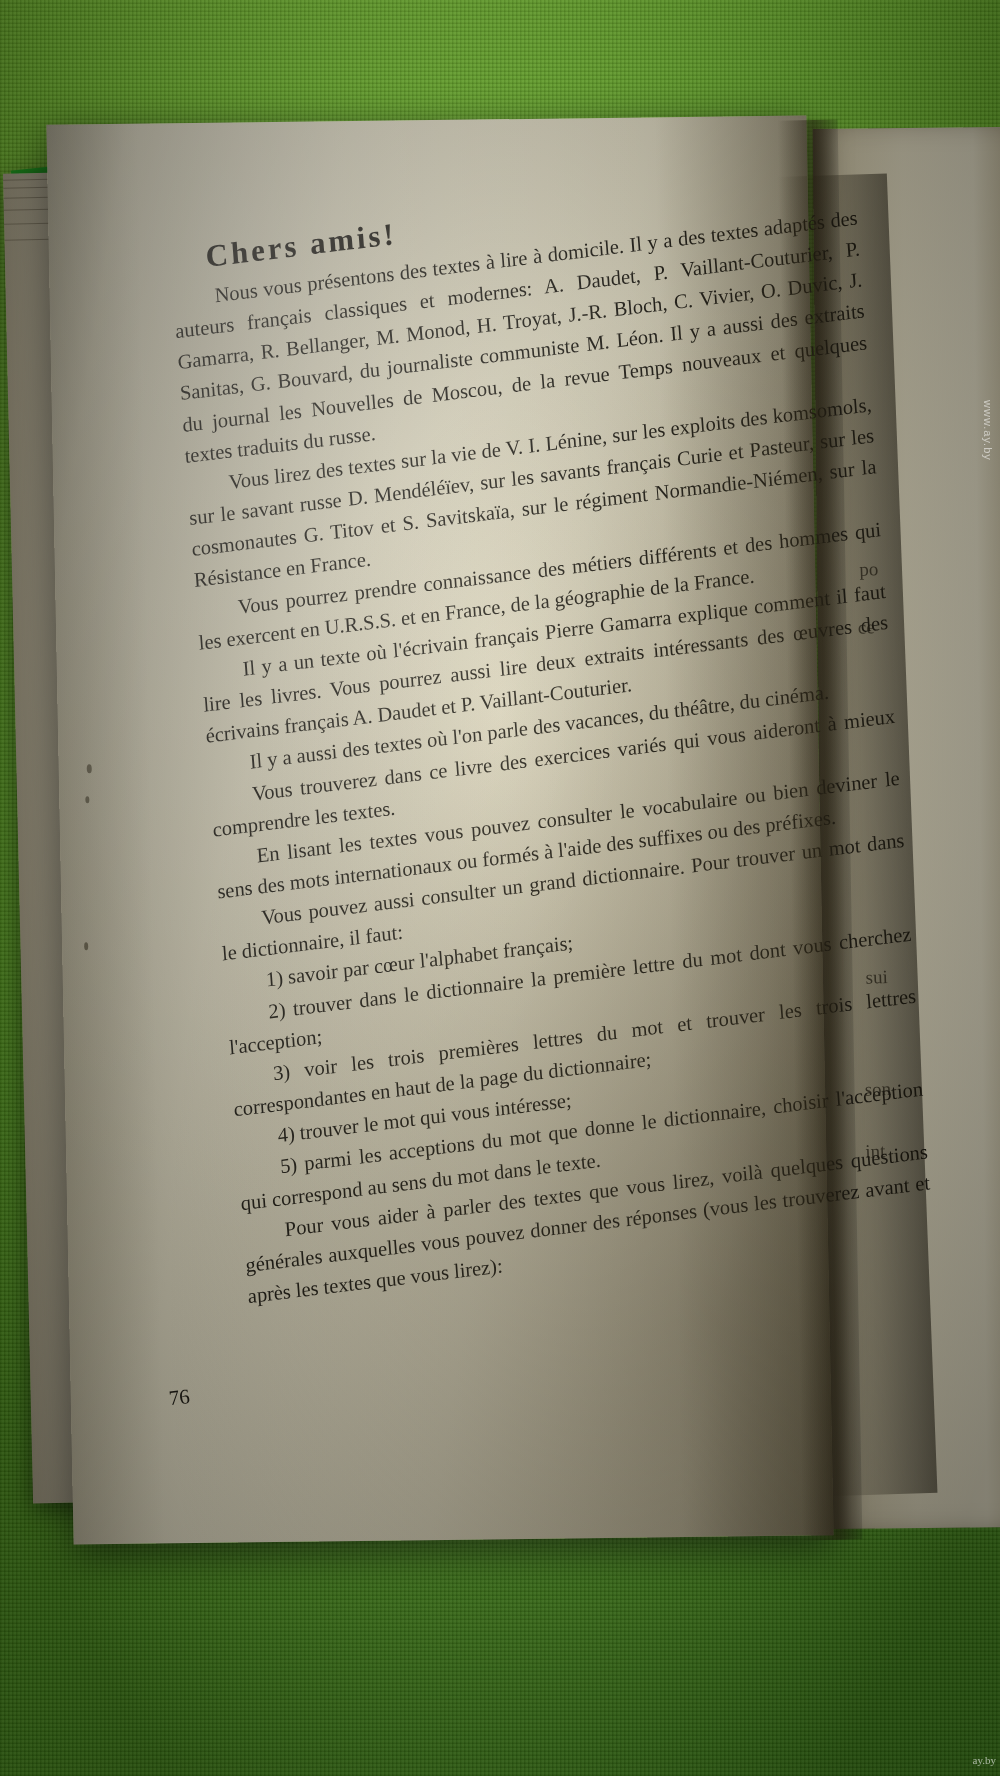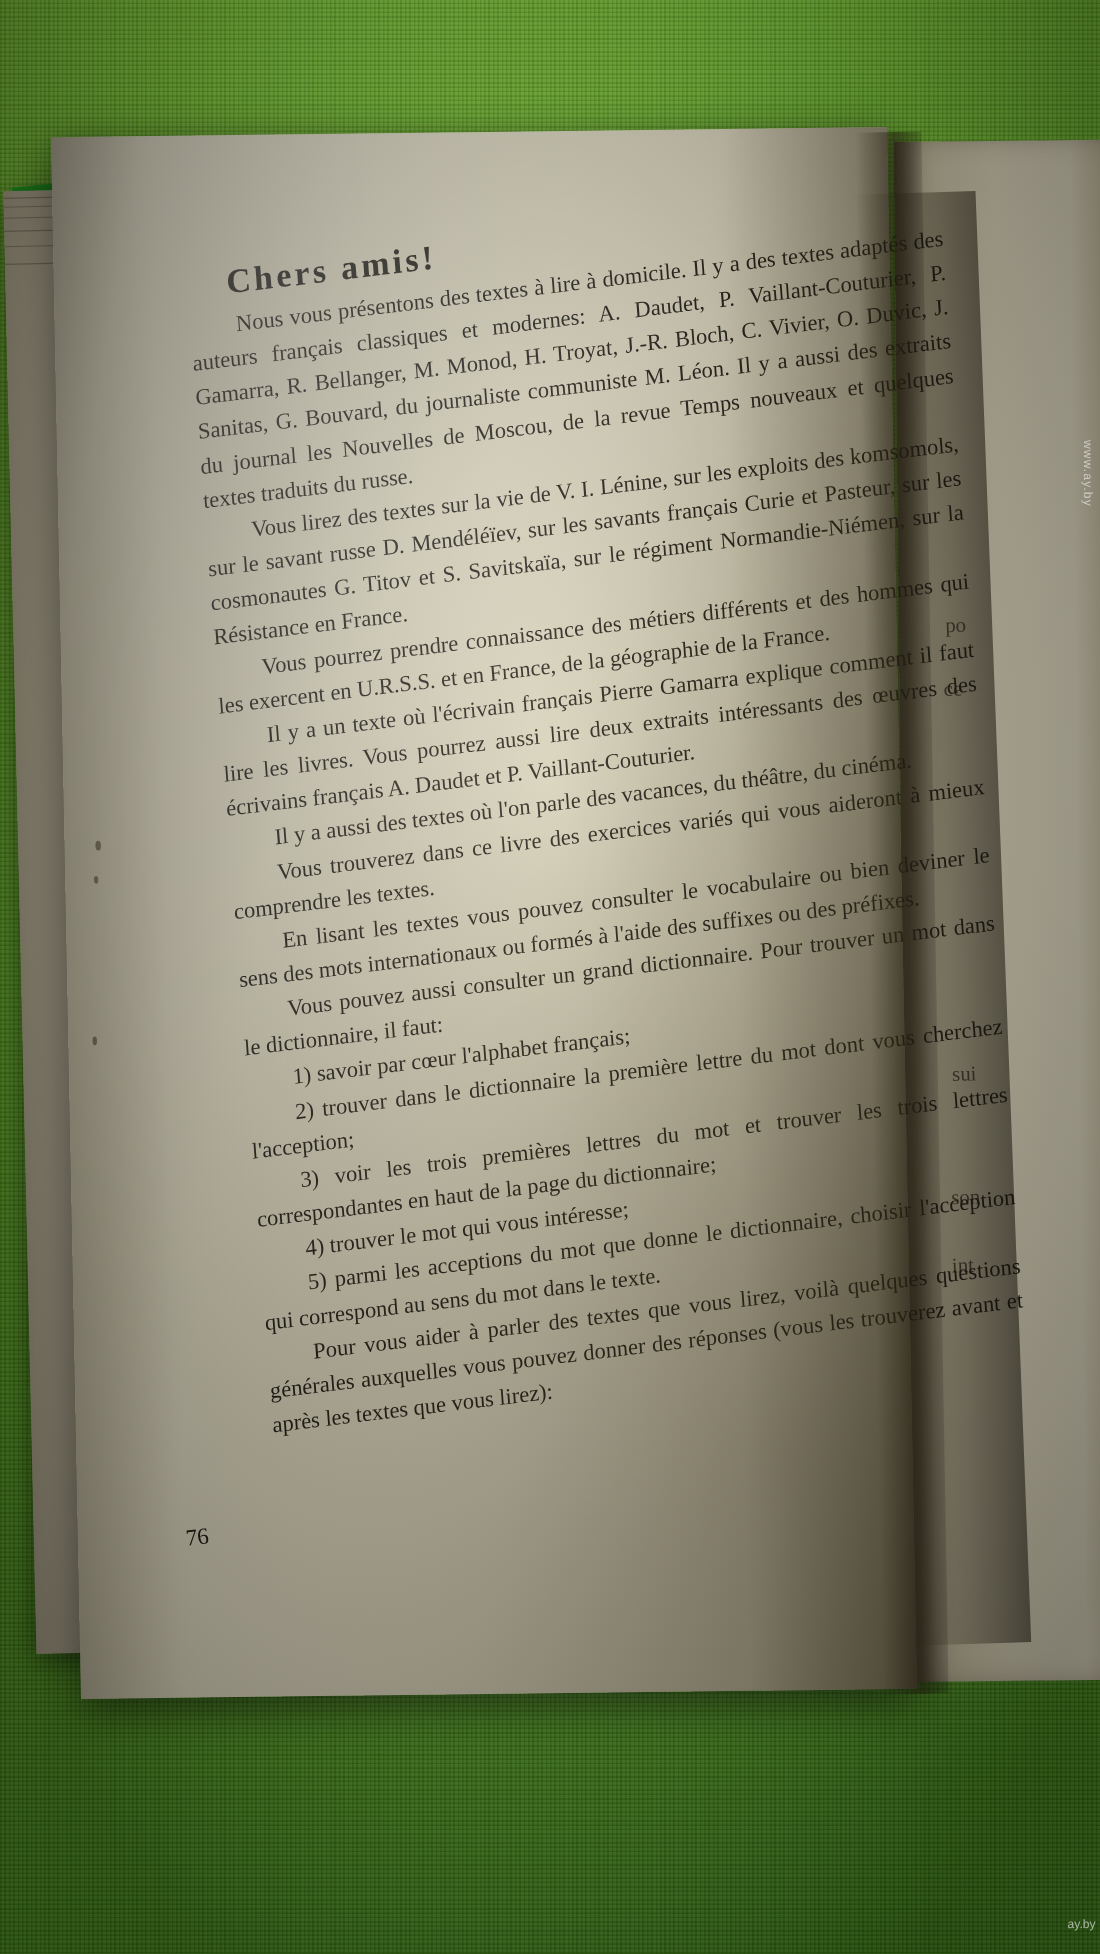--- a/index.html
+++ b/index.html
@@ -187,24 +187,24 @@
     top: 400px;
     font-size: 11px;
     color: rgba(255,255,255,0.55);
     letter-spacing: 1px;
     writing-mode: vertical-rl;
     font-family: "Liberation Sans", sans-serif;
   }
   .watermark2 {
     position: absolute;
     right: 4px;
-    bottom: 20px;
+    bottom: 10px;
     font-size: 11px;
     color: rgba(255,255,255,0.6);
-    font-family: Liberation Sans, sans-serif;
+    font-family: Liberation Serif, serif;
   }
 
   
   .speck { position: absolute; background: rgba(40,32,12,0.55); border-radius: 50%; }
 </style>
 </head>
 <body>
 
 <div id="shot">
   <div class="bg"></div>

